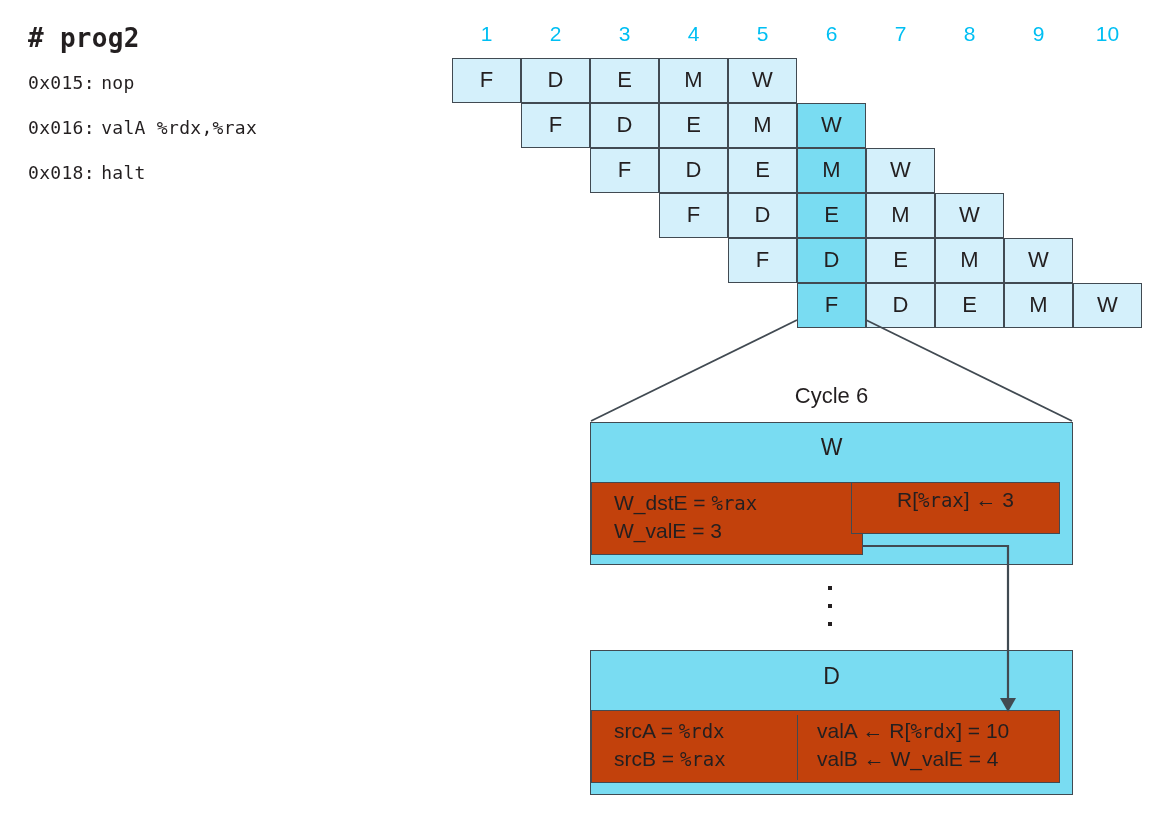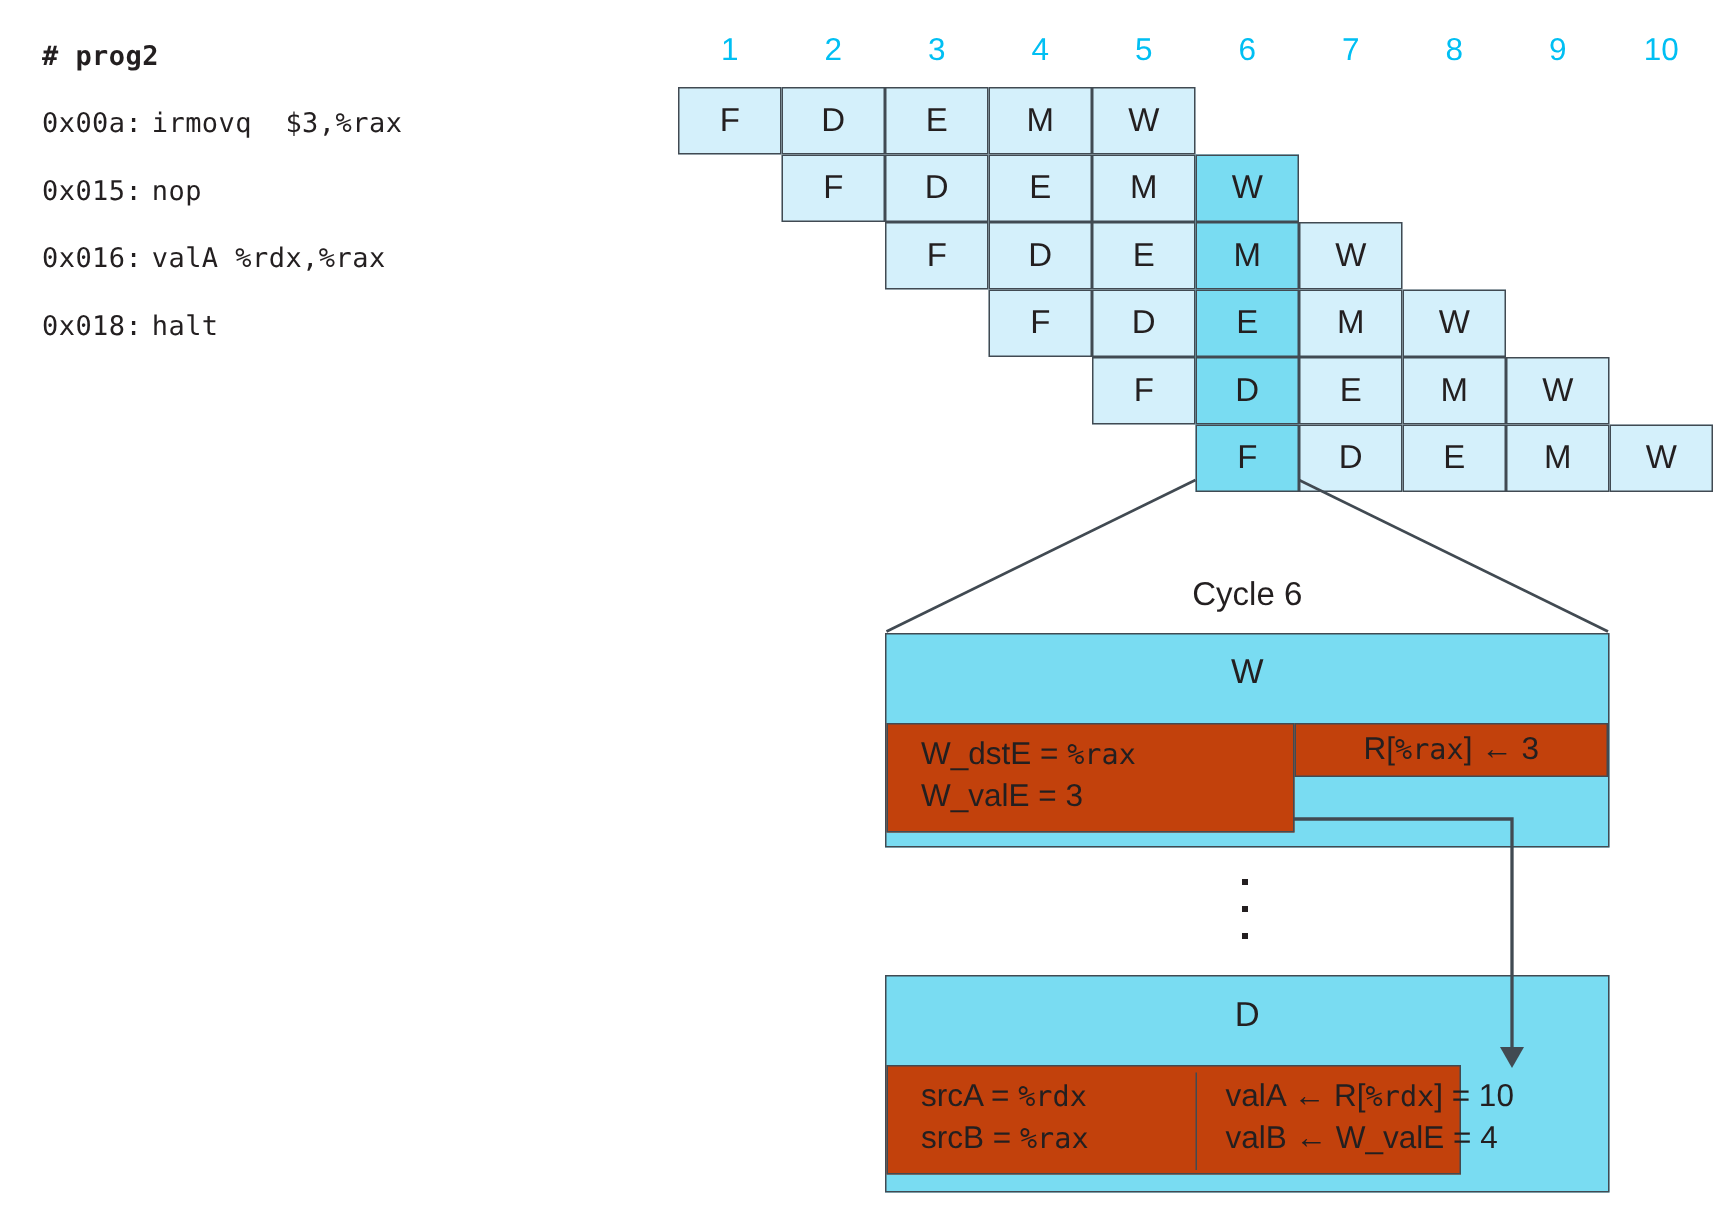--- a/index.html
+++ b/index.html
@@ -37,21 +37,21 @@
     color: #231f20;
     letter-spacing: 0.3px;
   }
   .code-line .mono {
     font-family: "DejaVu Sans Mono", "Liberation Mono", monospace;
     font-size: 18px;
   }
   .code-line.title {
     font-family: "DejaVu Sans Mono", "Liberation Mono", monospace;
     font-weight: bold;
-    font-size: 18px;
+    font-size: 26px;
   }
 
   
   #pipeline {
     position: absolute;
     left: 452px;
     top: 22px;
   }
   #cycle-header {
     position: relative;
@@ -172,21 +172,20 @@
     background: #231f20;
   }
 </style>
 </head>
 <body>
 
 <div id="root">
 
   <div id="code-listing">
     <div class="code-line title"># prog2</div>
-    <div class="code-line"><span class="mono">0x00a:</span> <span class="mono">irmovq  $3,%rax</span></div>
     <div class="code-line"><span class="mono">0x015:</span> <span class="mono">nop</span></div>
     <div class="code-line"><span class="mono">0x016:</span> <span class="mono">valA %rdx,%rax</span></div>
     <div class="code-line"><span class="mono">0x018:</span> <span class="mono">halt</span></div>
   </div>
 
   <div id="pipeline">
     <div id="cycle-header">
       <div class="cycle-num" style="left:0px">1</div>
       <div class="cycle-num" style="left:69px">2</div>
       <div class="cycle-num" style="left:138px">3</div>
@@ -254,35 +253,35 @@
   <div id="cycle-label">Cycle 6</div>
 
   <div class="detail-box" id="w-box" style="left:590px; top:422px; width:483px; height:143px;">
     <div class="detail-head" style="top:11px">W</div>
 
     <div class="white-panel" style="left:0px; top:59px; width:272px; height:73px;">
       <div class="panel-line" style="top:8px"><span>W_dstE = </span><span class="mono-reg">%rax</span></div>
       <div class="panel-line" style="top:36px"><span>W_valE = 3</span></div>
     </div>
 
-    <div class="white-panel" style="left:272px; top:59px; width:209px; height:36px;">
+    <div class="white-panel" style="left:260px; top:59px; width:209px; height:52px;">
       <div class="panel-line center" style="top:5px"><span>R[</span><span class="mono-reg">%rax</span><span>] ← 3</span></div>
     </div>
   </div>
 
   <div id="ellipsis">
     <i></i>
     <i></i>
     <i></i>
   </div>
 
   <div class="detail-box" id="d-box" style="left:590px; top:650px; width:483px; height:145px;">
     <div class="detail-head" style="top:12px">D</div>
 
-    <div class="white-panel" style="left:0px; top:59px; width:383px; height:73px;">
+    <div class="white-panel" style="left:0px; top:59px; width:469px; height:73px;">
       <div class="vdiv" style="left:205px; top:4px; height:65px;"></div>
 
       <div class="panel-line" style="top:8px"><span>srcA = </span><span class="mono-reg">%rdx</span></div>
       <div class="panel-line" style="top:36px"><span>srcB = </span><span class="mono-reg">%rax</span></div>
 
       <div class="panel-line" style="left:225px; top:8px"><span>valA ← R[</span><span class="mono-reg">%rdx</span><span>] = 10</span></div>
       <div class="panel-line" style="left:225px; top:36px"><span>valB ← W_valE = 4</span></div>
     </div>
   </div>
 

